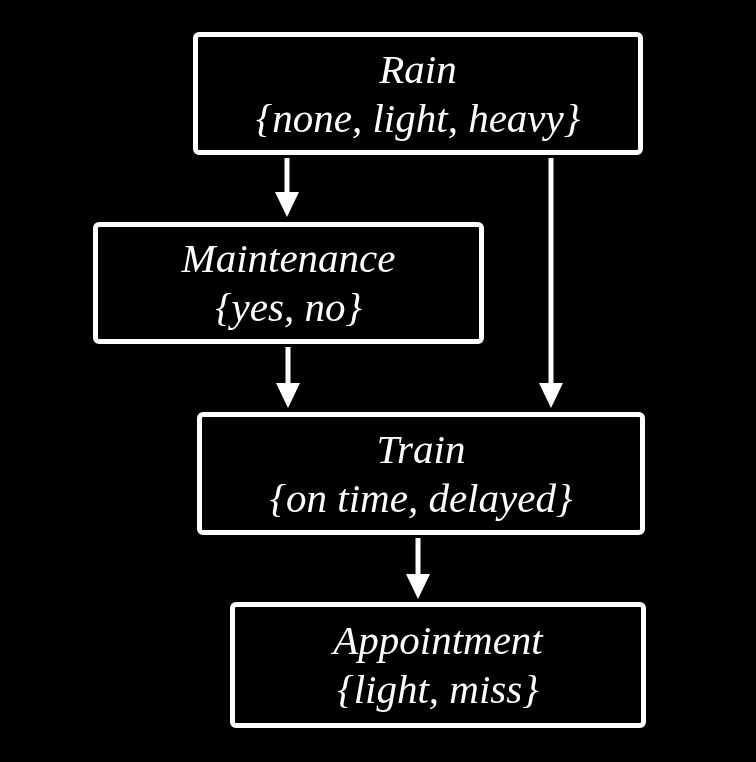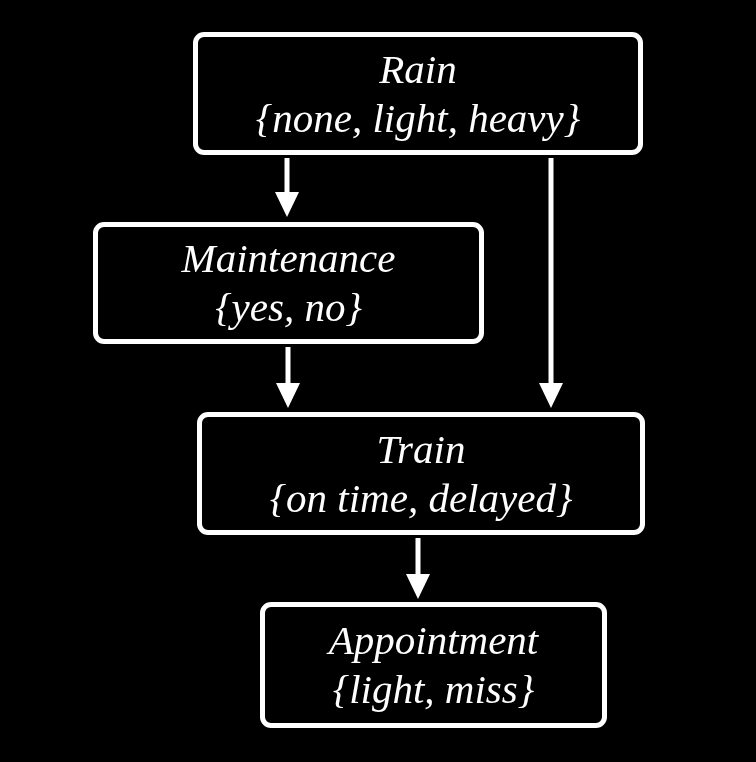--- a/index.html
+++ b/index.html
@@ -20,39 +20,39 @@
     left: 0;
     top: 0;
     width: 756px;
     height: 762px;
   }
   .node {
     position: absolute;
     box-sizing: border-box;
     background: #000000;
     border: 5px solid #ffffff;
-    border-radius: 11px;
+    border-radius: 6px;
     display: flex;
     flex-direction: column;
     align-items: center;
     justify-content: center;
     text-align: center;
     color: #ffffff;
     font-style: italic;
     font-size: 41px;
     line-height: 49px;
   }
   .node .node-label,
   .node .node-values {
     white-space: nowrap;
   }
   .node-rain        { left: 193px; top: 32px;  width: 450px; height: 123px; }
   .node-maintenance { left: 93px;  top: 222px; width: 391px; height: 122px; }
   .node-train       { left: 197px; top: 412px; width: 448px; height: 123px; }
-  .node-appointment { left: 260px; top: 602px; width: 347px; height: 126px; }
+  .node-appointment { left: 230px; top: 602px; width: 416px; height: 126px; }
   .edge-line {
     stroke: #ffffff;
     stroke-width: 5;
   }
   .edge-head {
     fill: #ffffff;
     stroke: none;
   }
 </style>
 </head>

